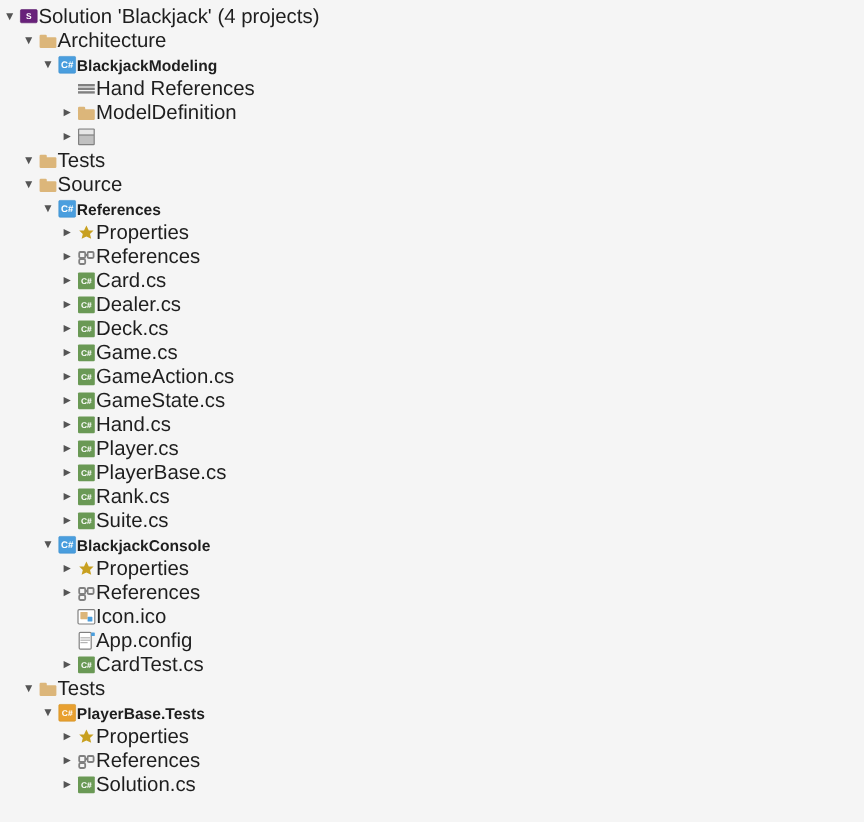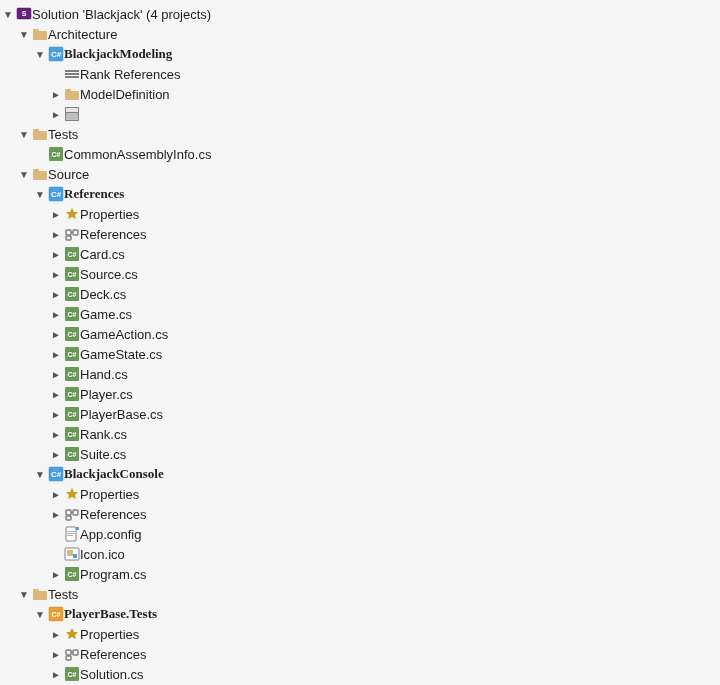--- a/index.html
+++ b/index.html
@@ -41,28 +41,27 @@
     .arrow-placeholder { width: 16px; display: inline-block; flex-shrink: 0; }
     .icon {
       width: 16px;
       height: 16px;
       display: inline-flex;
       align-items: center;
       justify-content: center;
       flex-shrink: 0;
     }
     .item-text {
-      font-size: 13px;
+      font-size: 17px;
       color: #1e1e1e;
     }
     .item-text-bold {
       font-size: 13px;
       color: #1e1e1e;
       font-weight: 600;
-      font-family: Liberation Serif, serif;
     }
   </style>
 </head>
 <body>
 
 <div class="tree-container">
 
   <div class="tree-item">
     <span class="arrow">▼</span>
     <span class="icon">
@@ -104,21 +103,21 @@
     <span class="indent"></span>
     <span class="indent"></span>
     <span class="arrow-placeholder"></span>
     <span class="icon">
       <svg width="16" height="16" viewBox="0 0 16 16">
         <rect x="1" y="4" width="14" height="2" fill="#808080"></rect>
         <rect x="1" y="7" width="14" height="2" fill="#808080"></rect>
         <rect x="1" y="10" width="14" height="2" fill="#808080"></rect>
       </svg>
     </span>
-    <span class="item-text">Rank References</span>
+    <span class="item-text">Hand References</span>
   </div>
 
   <div class="tree-item">
     <span class="indent"></span>
     <span class="indent"></span>
     <span class="indent"></span>
     <span class="arrow">►</span>
     <span class="icon">
       <svg width="16" height="16" viewBox="0 0 16 16">
         <rect x="1" y="5" width="14" height="9" rx="1" fill="#dcb67a"></rect>
@@ -147,32 +146,20 @@
     <span class="arrow">▼</span>
     <span class="icon">
       <svg width="16" height="16" viewBox="0 0 16 16">
         <rect x="1" y="5" width="14" height="9" rx="1" fill="#dcb67a"></rect>
         <rect x="1" y="3" width="6" height="3" rx="1" fill="#dcb67a"></rect>
       </svg>
     </span>
     <span class="item-text">Tests</span>
   </div>
 
-  <div class="tree-item">
-    <span class="indent"></span>
-    <span class="indent"></span>
-    <span class="arrow-placeholder"></span>
-    <span class="icon">
-      <svg width="16" height="16" viewBox="0 0 16 16">
-        <rect x="1" y="1" width="14" height="14" rx="1" fill="#6a9955"></rect>
-        <text x="8" y="11" text-anchor="middle" fill="white" font-size="7" font-weight="bold">C#</text>
-      </svg>
-    </span>
-    <span class="item-text">CommonAssemblyInfo.cs</span>
-  </div>
 
   <div class="tree-item">
     <span class="indent"></span>
     <span class="arrow">▼</span>
     <span class="icon">
       <svg width="16" height="16" viewBox="0 0 16 16">
         <rect x="1" y="5" width="14" height="9" rx="1" fill="#dcb67a"></rect>
         <rect x="1" y="3" width="6" height="3" rx="1" fill="#dcb67a"></rect>
       </svg>
     </span>
@@ -240,21 +227,21 @@
     <span class="indent"></span>
     <span class="indent"></span>
     <span class="indent"></span>
     <span class="arrow">►</span>
     <span class="icon">
       <svg width="16" height="16" viewBox="0 0 16 16">
         <rect x="1" y="1" width="14" height="14" rx="1" fill="#6a9955"></rect>
         <text x="8" y="11" text-anchor="middle" fill="white" font-size="7" font-weight="bold">C#</text>
       </svg>
     </span>
-    <span class="item-text">Source.cs</span>
+    <span class="item-text">Dealer.cs</span>
   </div>
 
   <div class="tree-item">
     <span class="indent"></span>
     <span class="indent"></span>
     <span class="indent"></span>
     <span class="arrow">►</span>
     <span class="icon">
       <svg width="16" height="16" viewBox="0 0 16 16">
         <rect x="1" y="1" width="14" height="14" rx="1" fill="#6a9955"></rect>
@@ -419,57 +406,57 @@
     <span class="item-text">References</span>
   </div>
 
   <div class="tree-item">
     <span class="indent"></span>
     <span class="indent"></span>
     <span class="indent"></span>
     <span class="arrow-placeholder"></span>
     <span class="icon">
       <svg width="16" height="16" viewBox="0 0 16 16">
+        <rect x="1" y="2" width="14" height="12" rx="1" fill="white" stroke="#808080" stroke-width="1"></rect>
+        <rect x="3" y="4" width="6" height="6" rx="0.5" fill="#dcb67a"></rect>
+        <rect x="9" y="8" width="4" height="4" rx="0.5" fill="#4a9ede"></rect>
+      </svg>
+    </span>
+    <span class="item-text">Icon.ico</span>
+  </div>
+
+  <div class="tree-item">
+    <span class="indent"></span>
+    <span class="indent"></span>
+    <span class="indent"></span>
+    <span class="arrow-placeholder"></span>
+    <span class="icon">
+      <svg width="16" height="16" viewBox="0 0 16 16">
         <rect x="2" y="1" width="10" height="14" rx="1" fill="white" stroke="#808080" stroke-width="1"></rect>
         <rect x="3" y="5" width="8" height="1" fill="#808080" opacity="0.6"></rect>
         <rect x="3" y="7" width="8" height="1" fill="#808080" opacity="0.6"></rect>
         <rect x="3" y="9" width="6" height="1" fill="#808080" opacity="0.6"></rect>
         <rect x="12" y="1" width="3" height="3" rx="0.5" fill="#4a9ede"></rect>
       </svg>
     </span>
     <span class="item-text">App.config</span>
   </div>
 
   <div class="tree-item">
     <span class="indent"></span>
     <span class="indent"></span>
     <span class="indent"></span>
-    <span class="arrow-placeholder"></span>
-    <span class="icon">
-      <svg width="16" height="16" viewBox="0 0 16 16">
-        <rect x="1" y="2" width="14" height="12" rx="1" fill="white" stroke="#808080" stroke-width="1"></rect>
-        <rect x="3" y="4" width="6" height="6" rx="0.5" fill="#dcb67a"></rect>
-        <rect x="9" y="8" width="4" height="4" rx="0.5" fill="#4a9ede"></rect>
-      </svg>
-    </span>
-    <span class="item-text">Icon.ico</span>
-  </div>
-
-  <div class="tree-item">
-    <span class="indent"></span>
-    <span class="indent"></span>
-    <span class="indent"></span>
-    <span class="arrow">►</span>
-    <span class="icon">
-      <svg width="16" height="16" viewBox="0 0 16 16">
-        <rect x="1" y="1" width="14" height="14" rx="1" fill="#6a9955"></rect>
-        <text x="8" y="11" text-anchor="middle" fill="white" font-size="7" font-weight="bold">C#</text>
-      </svg>
-    </span>
-    <span class="item-text">Program.cs</span>
+    <span class="arrow">►</span>
+    <span class="icon">
+      <svg width="16" height="16" viewBox="0 0 16 16">
+        <rect x="1" y="1" width="14" height="14" rx="1" fill="#6a9955"></rect>
+        <text x="8" y="11" text-anchor="middle" fill="white" font-size="7" font-weight="bold">C#</text>
+      </svg>
+    </span>
+    <span class="item-text">CardTest.cs</span>
   </div>
 
   <div class="tree-item">
     <span class="indent"></span>
     <span class="arrow">▼</span>
     <span class="icon">
       <svg width="16" height="16" viewBox="0 0 16 16">
         <rect x="1" y="5" width="14" height="9" rx="1" fill="#dcb67a"></rect>
         <rect x="1" y="3" width="6" height="3" rx="1" fill="#dcb67a"></rect>
       </svg>

